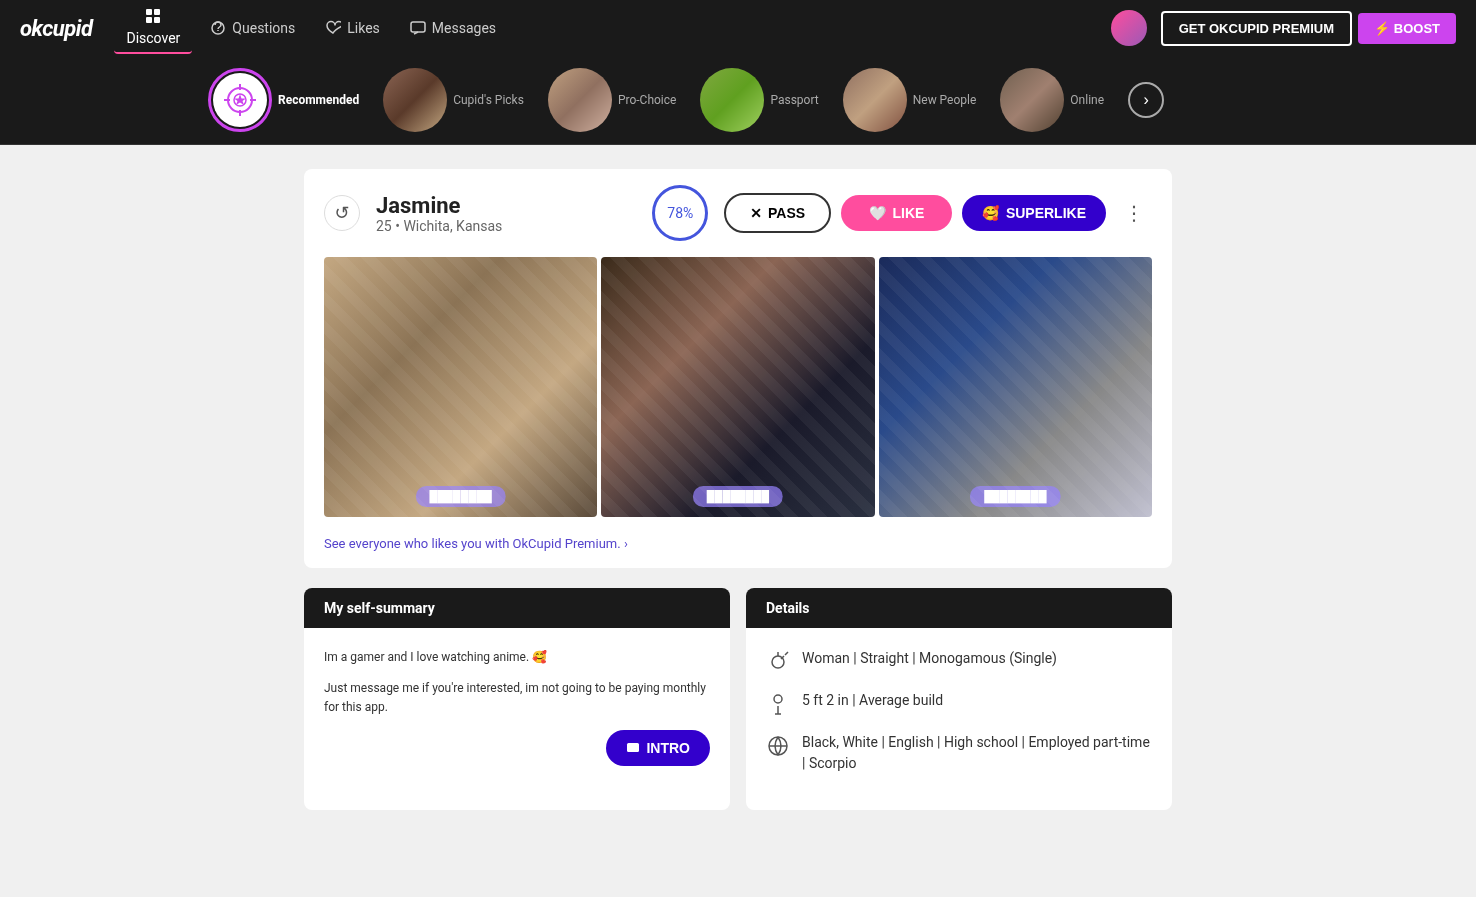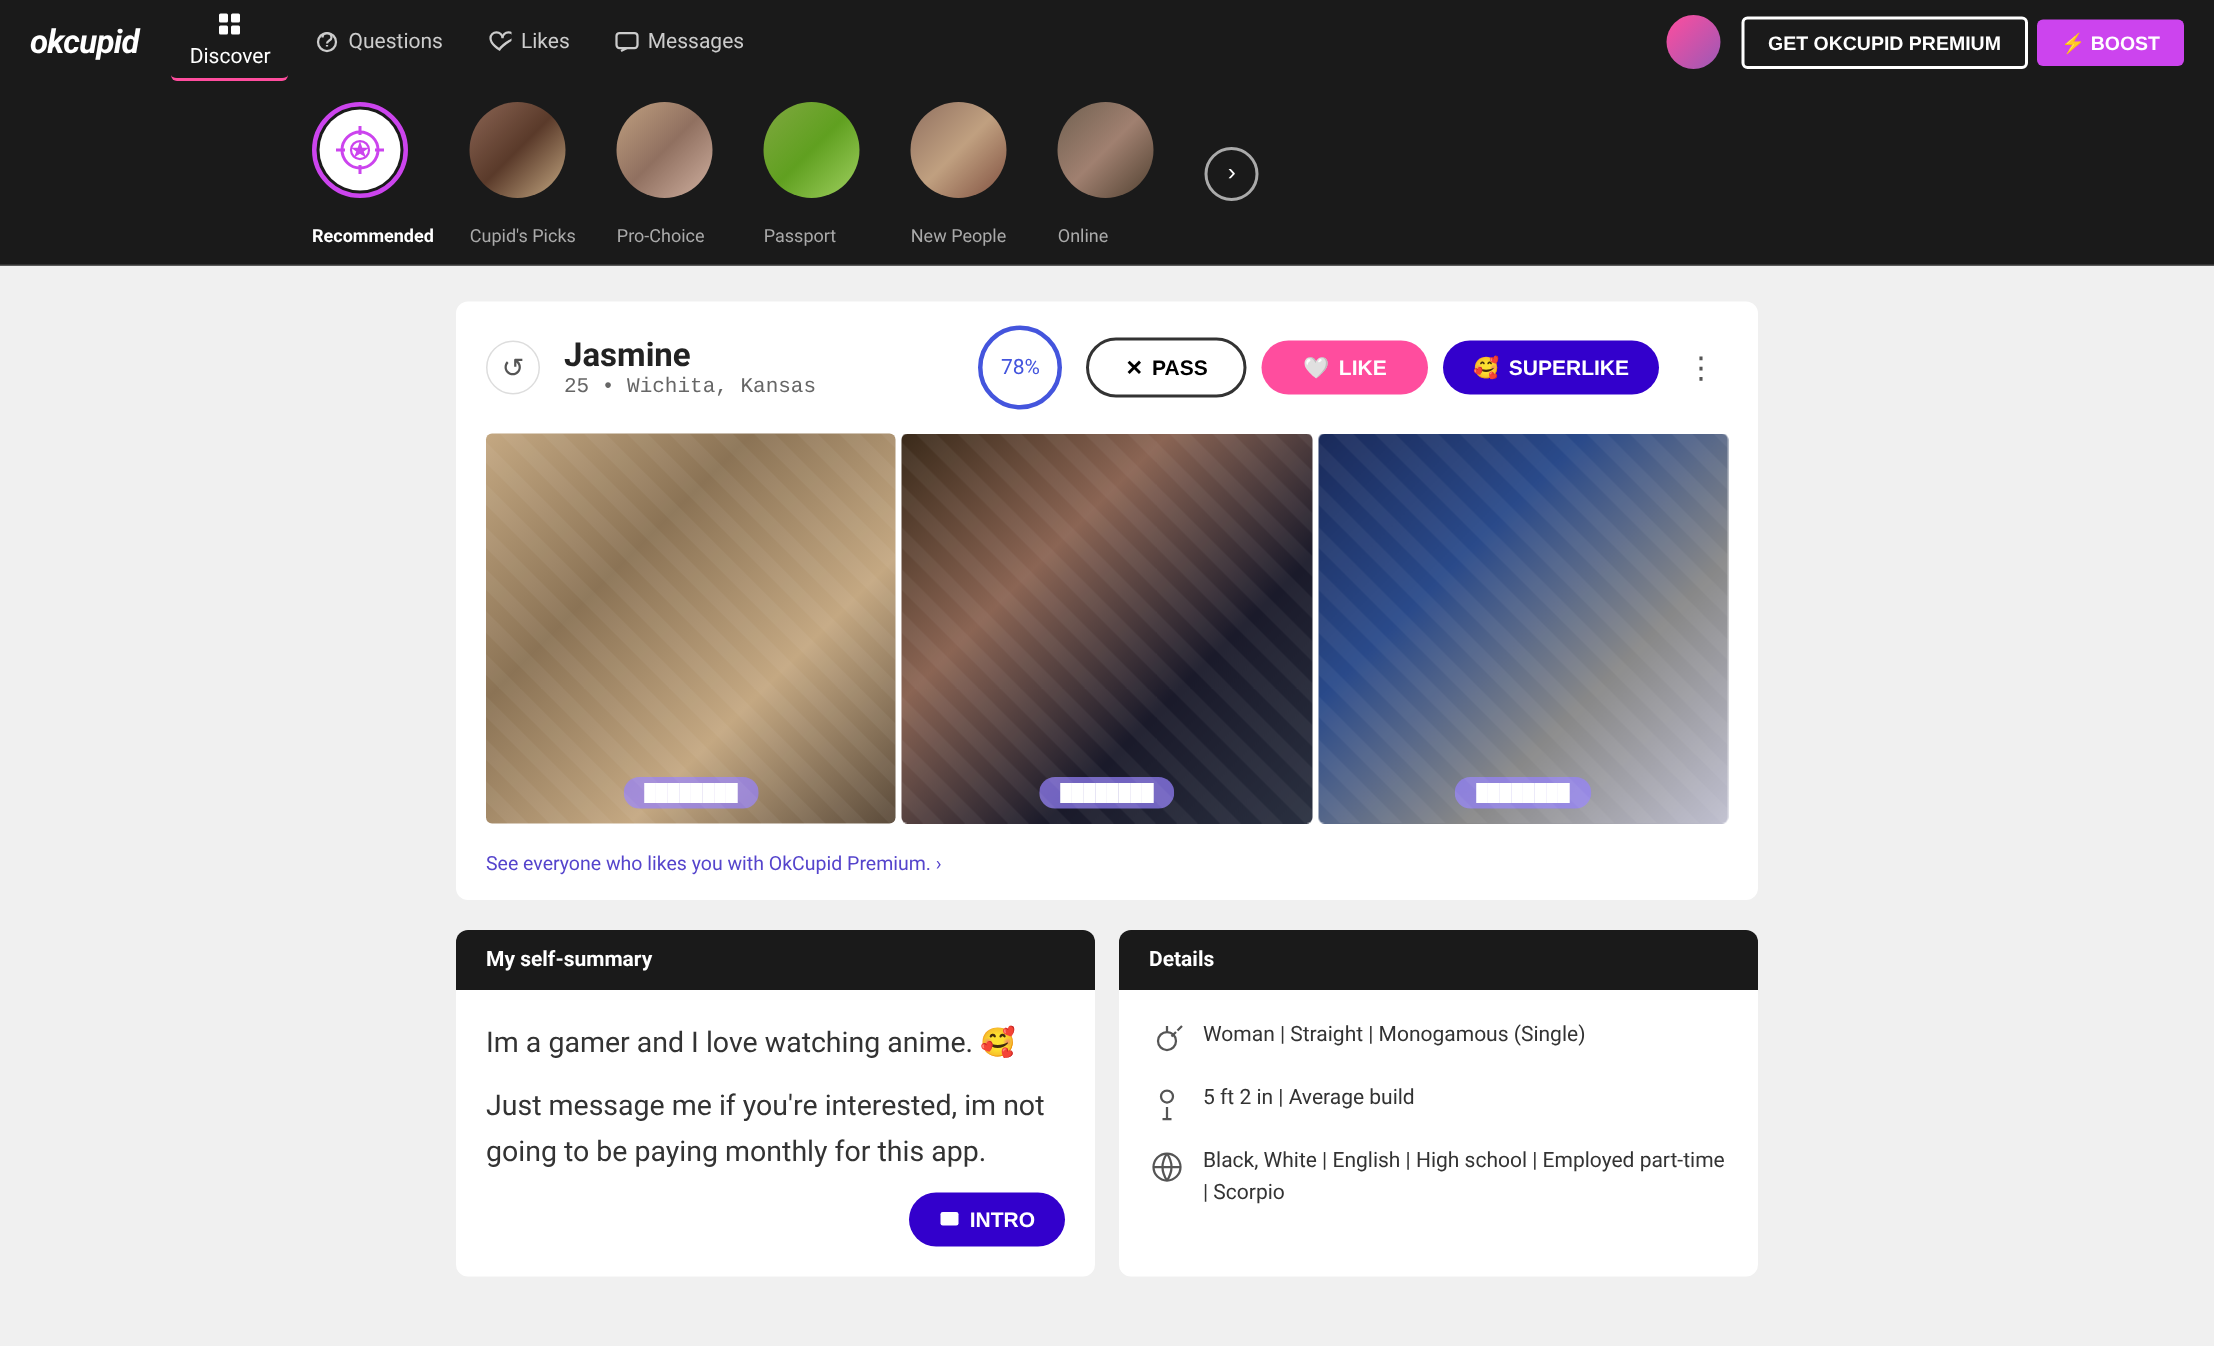--- a/index.html
+++ b/index.html
@@ -77,23 +77,23 @@
       background: #1a1a1a;
       display: flex;
       align-items: center;
       padding: 8px 200px;
       gap: 8px;
       overflow-x: auto;
       border-bottom: 1px solid #333;
     }
     .category-item {
       display: flex;
-      flex-direction: column;
-      align-items: flex-start;
-      gap: 18px;
+      flex-direction: row;
+      align-items: center;
+      gap: 6px;
       cursor: pointer;
       min-width: 90px;
       padding: 4px 8px;
     }
     .cat-label {
       color: #aaa;
       font-size: 12px;
       text-align: center;
     }
     .cat-icon-wrapper {
@@ -176,21 +176,20 @@
     }
     .profile-name-section { flex: 1; }
     .profile-name {
       font-size: 22px;
       font-weight: bold;
       color: #222;
     }
     .profile-sub {
       font-size: 14px;
       color: #666;
-      font-family: Liberation Mono, monospace;
     }
     .match-pct {
       width: 56px;
       height: 56px;
       border-radius: 50%;
       border: 3px solid #4455dd;
       display: flex;
       align-items: center;
       justify-content: center;
       font-size: 14px;
@@ -316,21 +315,21 @@
       color: white;
       padding: 12px 20px;
       font-size: 14px;
       font-weight: bold;
     }
     .section-body {
       padding: 20px;
     }
     .bio-text {
       color: #333;
-      font-size: 19px;
+      font-size: 12px;
       line-height: 1.6;
     }
     .bio-text p { margin-bottom: 12px; }
     .intro-btn {
       background: #3300cc;
       color: white;
       border: none;
       padding: 10px 20px;
       border-radius: 50px;
       font-size: 14px;

